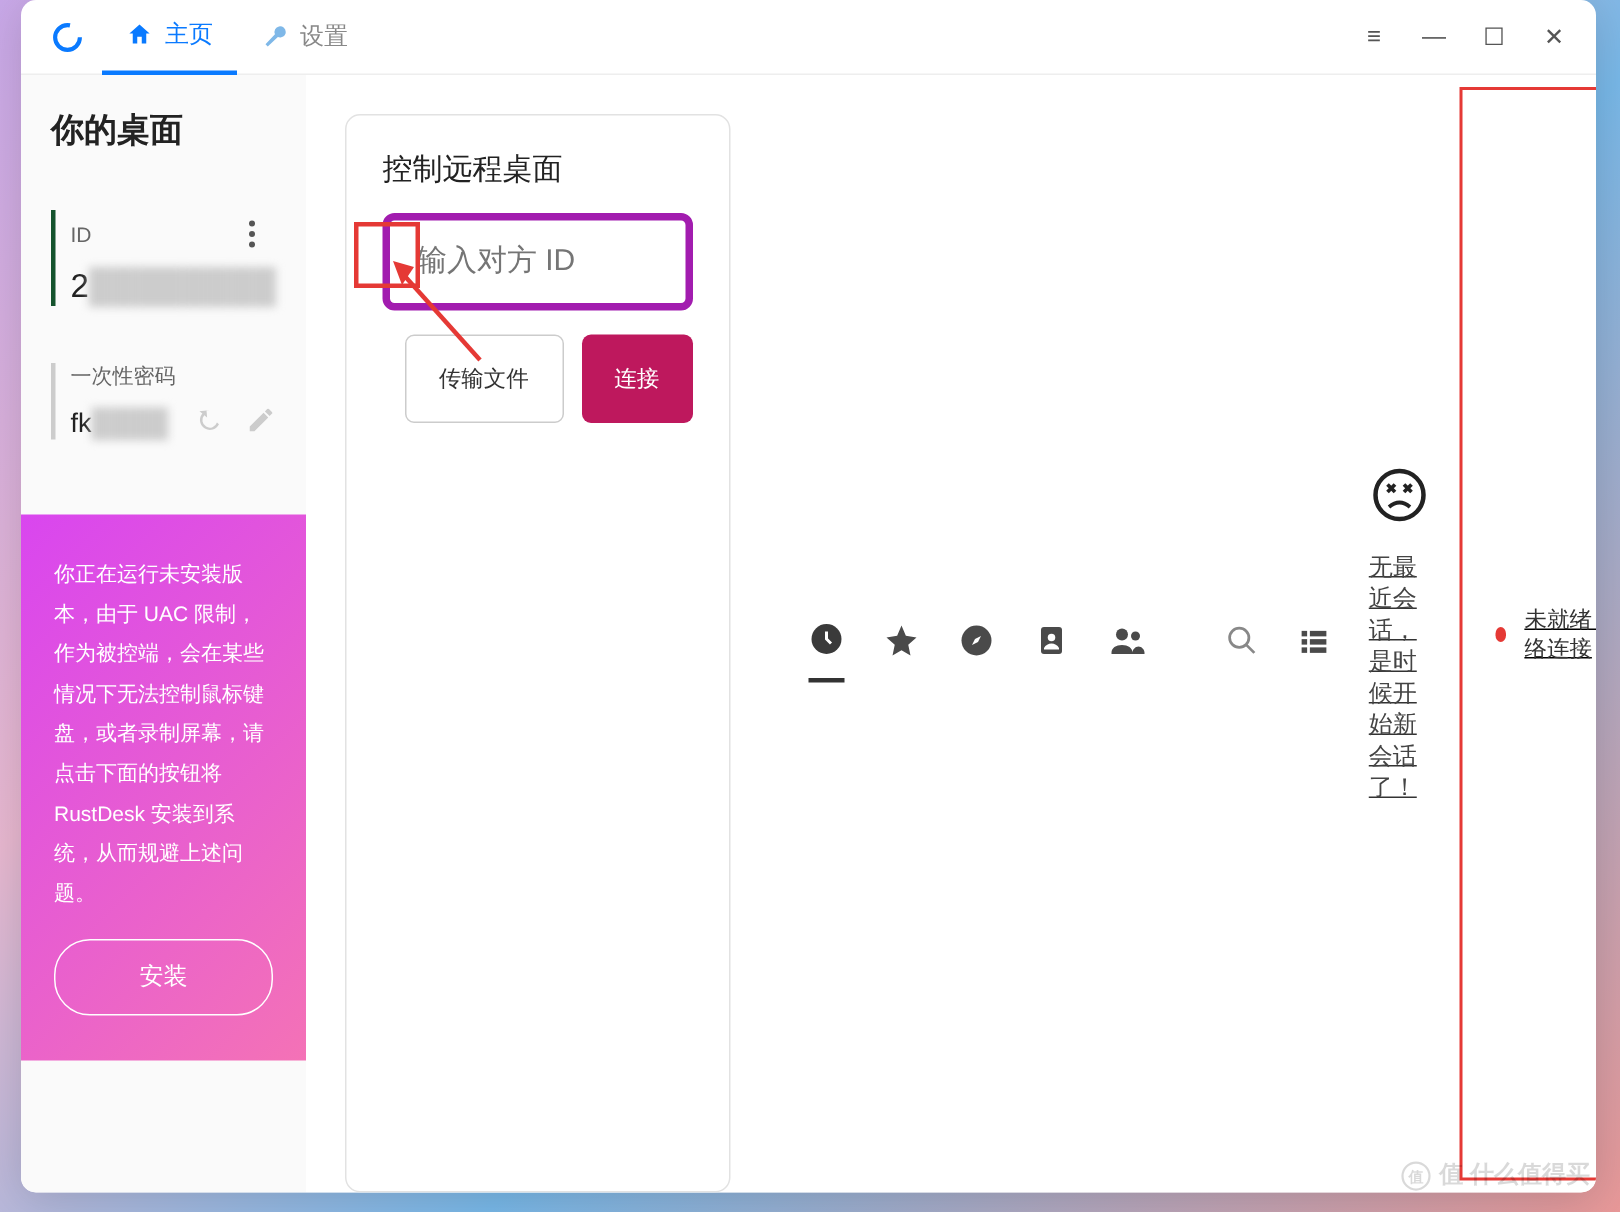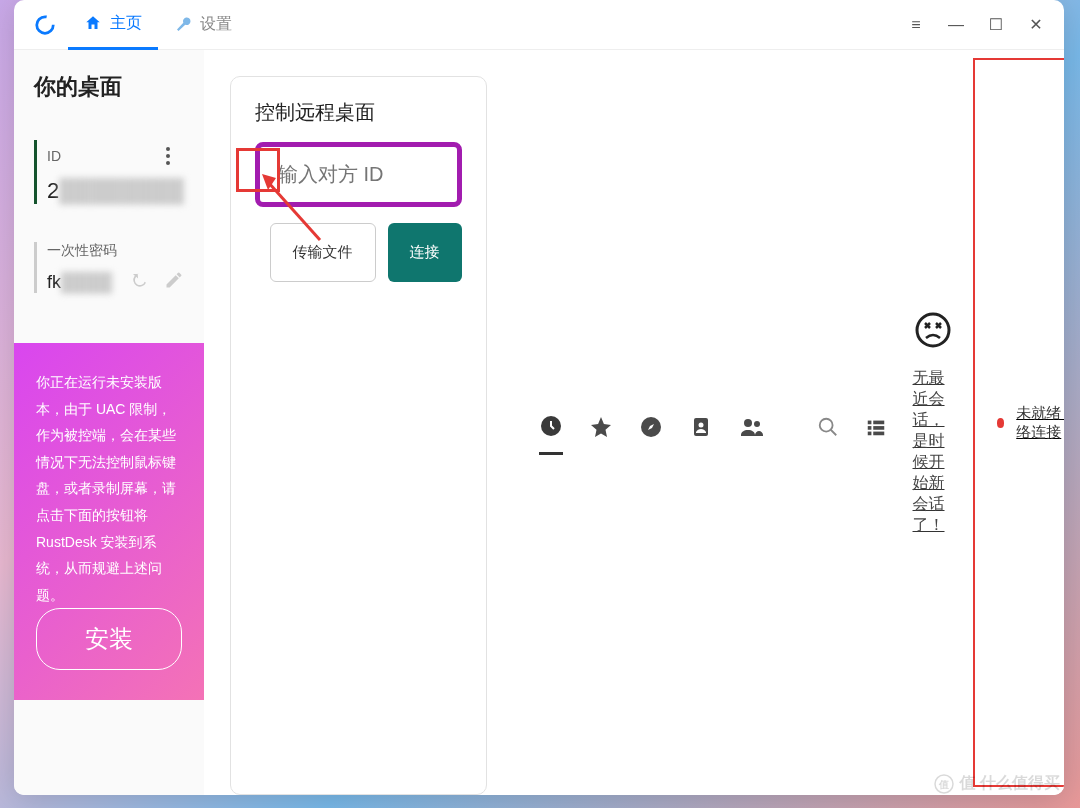--- a/index.html
+++ b/index.html
@@ -38,36 +38,36 @@
 .dots-btn { width:32px; height:32px; display:flex; flex-direction:column; justify-content:center; align-items:center; gap:3px; cursor:pointer; }
 .dots-btn span { width:4px; height:4px; background:#555; border-radius:50%; }
 .icon-btn-row { display:flex; gap:14px; margin-left:auto; }
 .gray-ico { color:#ccc; font-size:18px; cursor:pointer; }
 .install-card {
   margin-top: 40px; margin-left:-20px; margin-right:-20px; padding: 26px 22px 30px;
   background: linear-gradient(135deg, #d946ef 0%, #f472b6 100%); color:#fff;
 }
 .install-card p { font-size:14px; line-height:1.9; }
 .install-btn {
-  border:1.5px solid #fff; background:transparent; color:#fff;
-  width:100%; padding: 14px 0; font-size:24px; border-radius: 24px; cursor:pointer;
+  margin-top: 18px; border:1.5px solid #fff; background:transparent; color:#fff;
+  width:100%; padding: 14px 0; font-size:16px; border-radius: 24px; cursor:pointer;
 }
 .main { flex:1; background:#fff; display:flex; flex-direction:row; padding: 0; position:relative;}
 .card {
   margin: 26px 26px 0; border:1px solid #e2e2e2; border-radius:10px; padding: 22px 24px 20px;
 }
 .card h3 { font-size:20px; font-weight:500; color:#222; margin-bottom:16px;}
 .remote-input {
   width:100%; border:5px solid #a21caf; border-radius:8px; padding: 16px 18px; font-size:20px;
   color:#aaa; outline:none;
 }
 .btn-row { margin-top:16px; display:flex; justify-content:flex-end; gap:12px; }
 .btn { padding: 19px 22px; border-radius:6px; font-size:15px; cursor:pointer; border:none;}
 .btn-outline { background:#fff; border:1px solid #ccc; color:#333; }
-.btn-primary { background:#0f766e; color:#fff; }
+.btn-primary { background:#be185d; color:#fff; }
 .tabs2 { margin: 24px 26px 0; display:flex; align-items:center; gap:26px; border-bottom:1px solid transparent;}
 .tabs2 .ico { color:#4a4a4a; font-size:22px; cursor:pointer; padding-bottom:8px; }
 .tabs2 .ico.active { border-bottom:3px solid #333; }
 .tabs2 .spacer { flex:1; }
 .empty-state { flex:1; display:flex; flex-direction:column; align-items:center; justify-content:center; color:#333;text-decoration:underline;}
 .empty-state .face { width:40px;height:40px; margin-bottom:18px;}
 .empty-state p { font-size:16px; color:#444; }
 .status-bar {
   padding: 14px 22px; border: 2.5px solid #e53935; display:flex; align-items:center; gap:12px;
   margin: 8px 0 8px 20px; width: 270px; text-decoration: underline;

